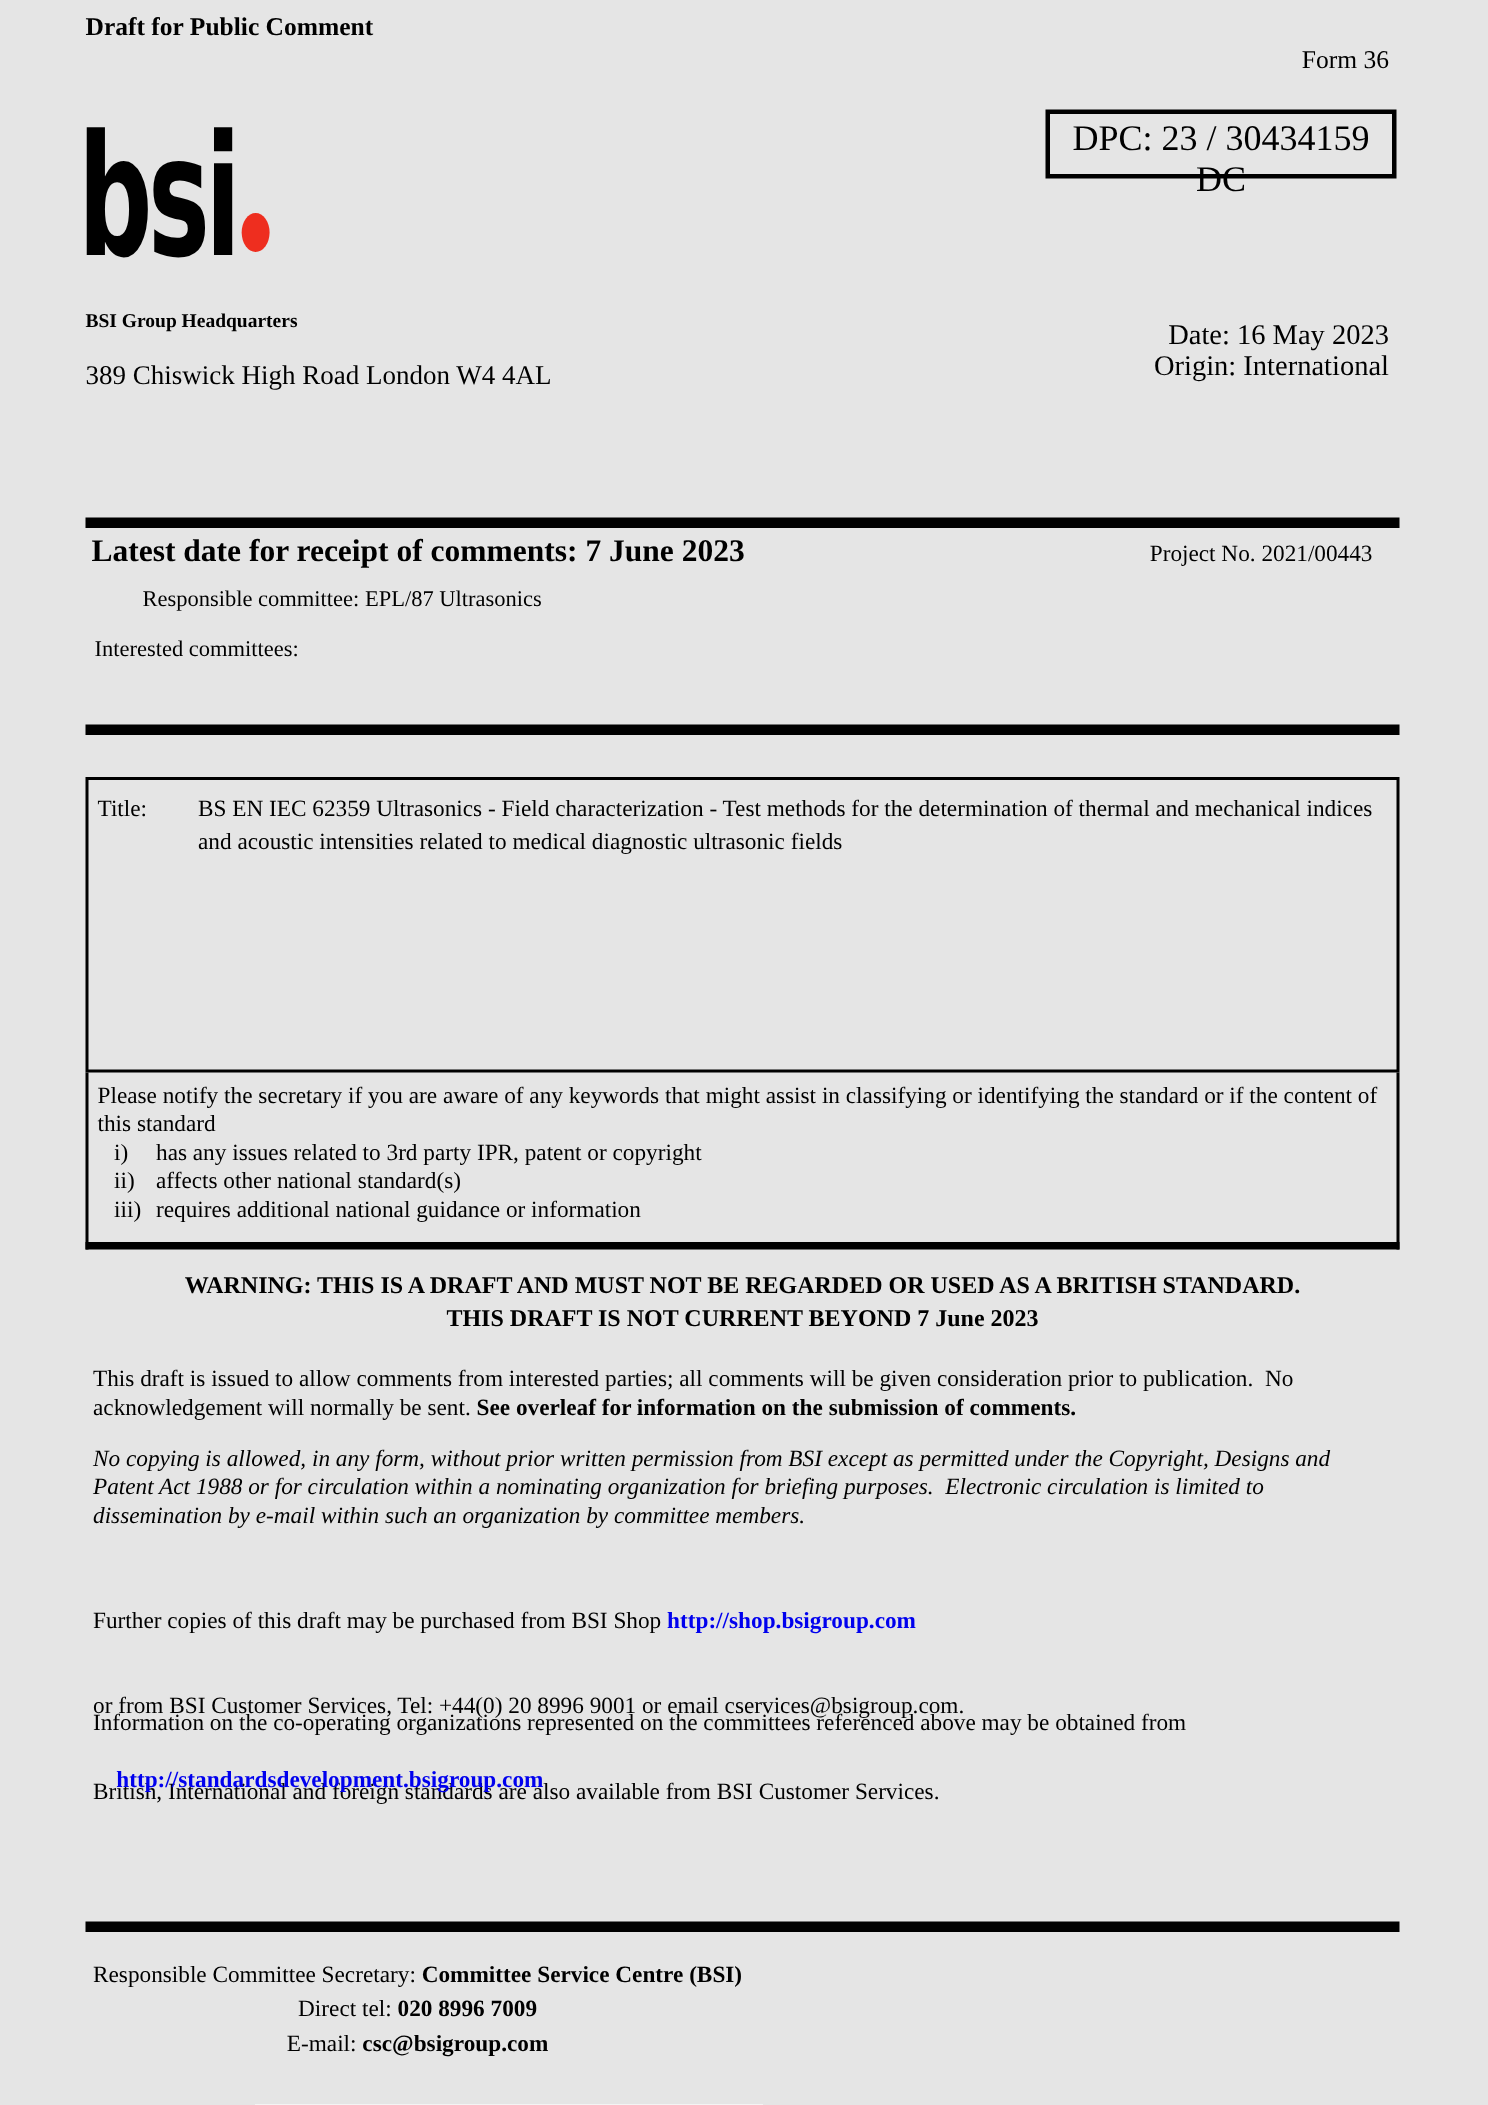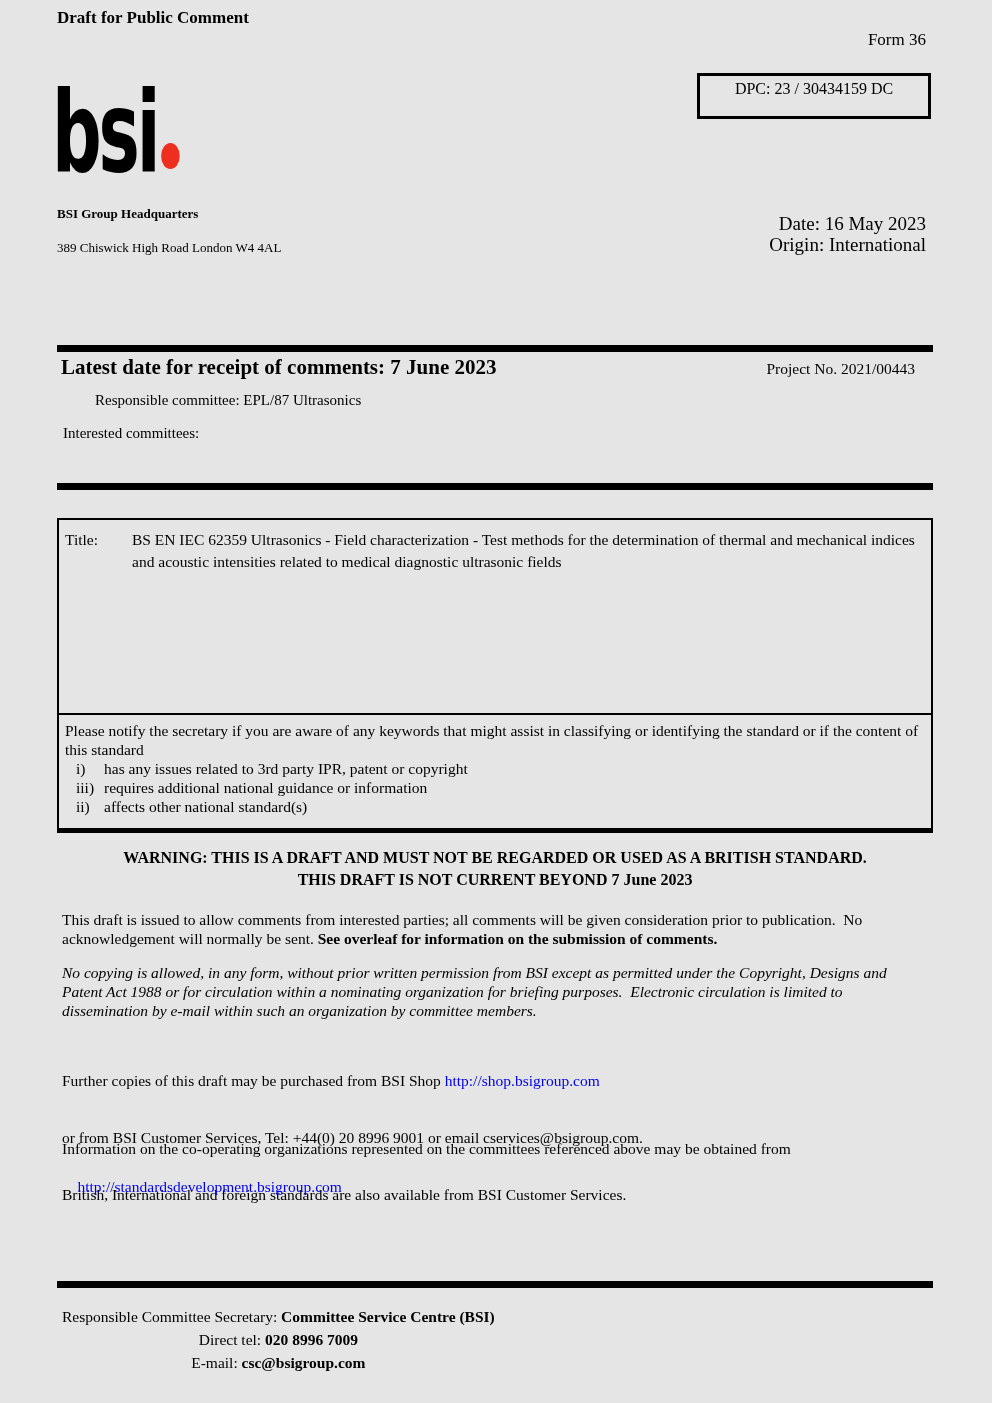--- a/index.html
+++ b/index.html
@@ -13,32 +13,32 @@
     overflow:hidden;
   }
   .abs { position:absolute; }
 
   .draft-label { left:57px; top:8px; font-size:17px; font-weight:bold; }
   .form-no { right:66px; top:30px; font-size:17px; }
 
   .dpc-box {
     left:697px; top:73px; width:234px; height:46px;
     border:3px solid #000; text-align:center;
-    font-size:16px; padding-top:4px;
+    font-size:24px; padding-top:4px;
   }
 
   .logo { left:52px; top:76px; line-height:1; white-space:nowrap;
     font-family:"DejaVu Sans", sans-serif; font-weight:bold;
     font-size:112px; letter-spacing:-5px; color:#000;
     transform:scaleX(0.62); transform-origin:0 0; }
   .logo-dot { display:inline-block; width:30px; height:26px; border-radius:50%;
     margin-left:6px; margin-bottom:2px; vertical-align:baseline; }
 
   .hq { left:57px; top:206px; font-size:13px; font-weight:bold;text-align:center; }
-  .addr { left:57px; top:240px; font-size:13px; }
+  .addr { left:57px; top:240px; font-size:18px; }
   .tels { left:57px; top:268px; font-size:13px; line-height:15px; }
 
   .date-block { right:66px; top:213px; font-size:19px; line-height:21px; text-align:right; }
 
   .bar { left:57px; width:876px; height:7px; background:#000; }
   .bar1 { top:345px; } .bar2 { top:483px; } .bar3 { top:1281px; }
 
   .latest-row { left:57px; top:355px; width:876px; display:flex;
     justify-content:space-between; align-items:baseline; }
   .latest-date { font-size:21px; font-weight:bold; padding-left:4px; }
@@ -61,21 +61,21 @@
 
   .warning { left:57px; top:847px; width:876px; text-align:center;
     font-size:16px; font-weight:bold; line-height:22px; }
 
   .para { font-size:15.5px; line-height:19px; white-space:pre-wrap; }
   .para1 { left:62px; top:910px;  width:868px; }
   .para2 { left:62px; top:963px;  width:868px;font-style:italic; }
   .para3 { left:62px; top:1033px; width:868px; }
   .para4 { left:62px; top:1101px; width:868px; }
   .b { font-weight:bold; }
-  a.doclink { font-weight:normal; text-decoration:none; }
+  a.doclink { font-weight:bold; text-decoration:none; }
 
   .footer { left:62px; top:1305px; font-size:15.5px; line-height:23px;text-align:center; }
 </style>
 </head>
 <body>
 
 <div class="page">
 
   <div class="abs draft-label">Draft for Public Comment</div>
   <div class="abs form-no">Form 36</div>
@@ -110,26 +110,26 @@
     <span class="title-text">BS EN IEC 62359 Ultrasonics - Field characterization - Test methods for the determination of thermal and mechanical indices and acoustic intensities related to medical diagnostic ultrasonic fields</span>
   </div>
 
   <div class="abs kw-box">
     <div>Please notify the secretary if you are aware of any keywords that might assist in classifying or identifying the standard or if the content of this standard</div>
     <div class="kw-item">
       <span class="kw-num">i)</span>
       <span>has any issues related to 3rd party IPR, patent or copyright</span>
     </div>
     <div class="kw-item">
+      <span class="kw-num">ii)</span>
+      <span>affects other national standard(s)</span>
+    </div>
+    <div class="kw-item">
       <span class="kw-num">iii)</span>
       <span>requires additional national guidance or information</span>
-    </div>
-    <div class="kw-item">
-      <span class="kw-num">ii)</span>
-      <span>affects other national standard(s)</span>
     </div>
   </div>
 
   <div class="abs warning">
     <div>WARNING: THIS IS A DRAFT AND MUST NOT BE REGARDED OR USED AS A BRITISH STANDARD.</div>
     <div>THIS DRAFT IS NOT CURRENT BEYOND 7 June 2023</div>
   </div>
 
   <div class="abs para para1"><span>This draft is issued to allow comments from interested parties; all comments will be given consideration prior to publication.  No acknowledgement will normally be sent. </span><span class="b">See overleaf for information on the submission of comments.</span></div>
 

